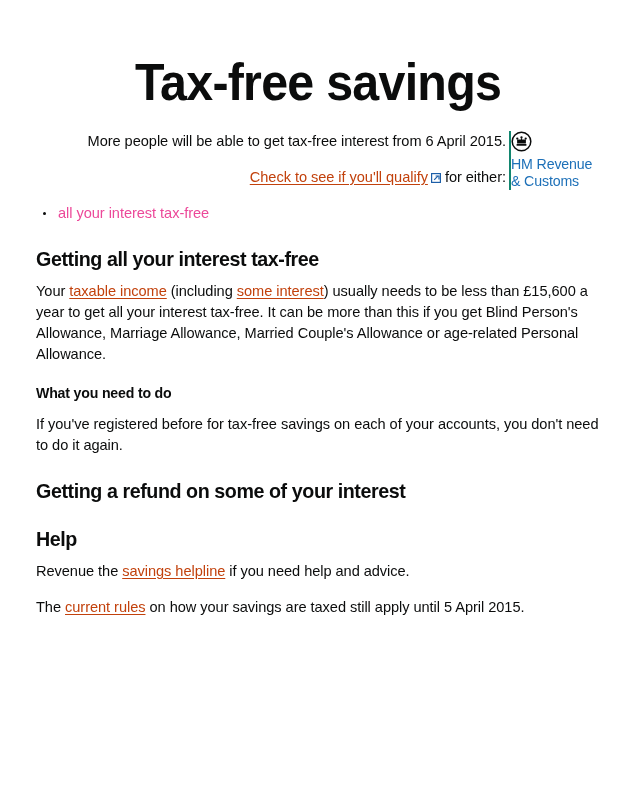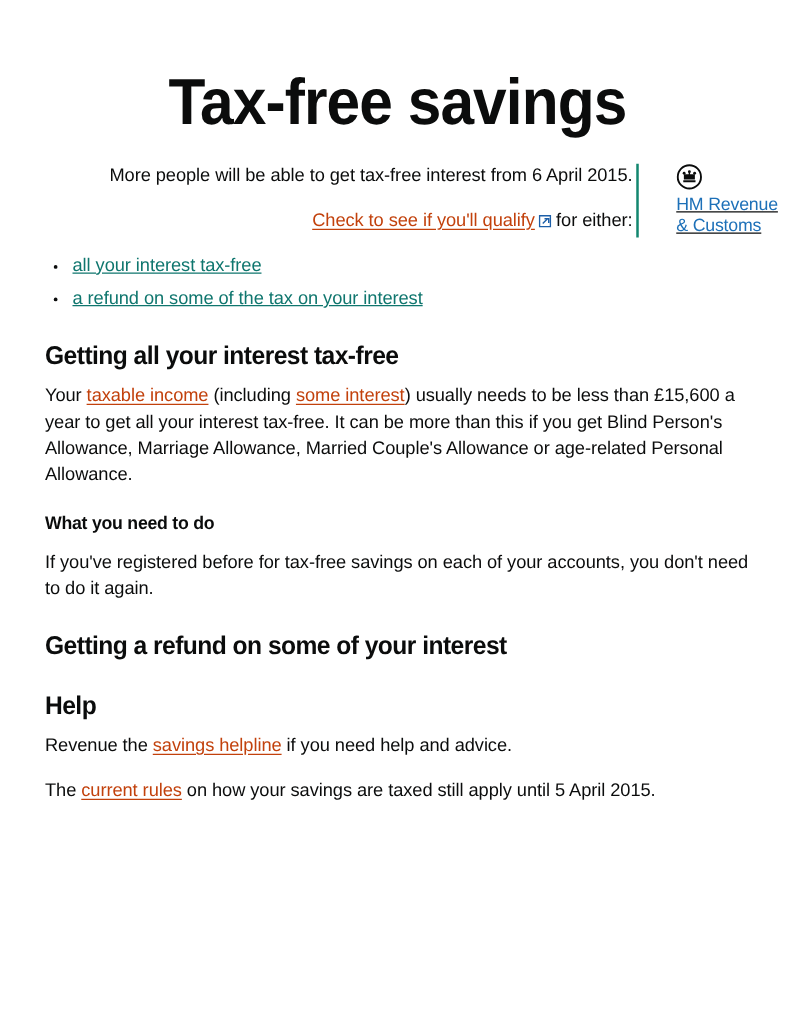--- a/index.html
+++ b/index.html
@@ -85,23 +85,22 @@
     list-style: none;
     padding: 0;
     margin: 0 0 15px 0;
   }
   ul.bullets li {
     position: relative;
     padding-left: 22px;
     font-size: 14.6px;
     line-height: 21px;
     margin-bottom: 5px;
-    color: #0f766e;
+    color: #ec4899;
     letter-spacing: -0.05px;
-    text-decoration: underline;
   }
   ul.bullets li::before {
     content: "";
     position: absolute;
     left: 7px;
     top: 9px;
     width: 3px;
     height: 3px;
     border-radius: 50%;
     background: #0b0c0c;
@@ -128,24 +127,23 @@
     transform: scaleX(0.97);
     transform-origin: left center;
   }
 
   
   .hmrc-logo {
     position: absolute;
     left: 509px;
     top: 131px;
     width: 118px;
-    padding-left: 30px;
+    padding-left: 0;
     border-left: 2px solid #12866f;
     box-sizing: border-box;
-    text-decoration: underline;
   }
   .hmrc-crown {
     width: 21px;
     height: 21px;
     margin-bottom: 4px;
   }
   .hmrc-crown svg { display: block; }
   .hmrc-name {
     font-size: 14.2px;
     line-height: 17px;
@@ -182,21 +180,20 @@
     <p class="para para-narrow">More people will be able to get tax-free interest from 6 April 2015.</p>
 
     <p class="para para-narrow"><a class="link" href="#">Check to see if you'll qualify</a><span class="ext-icon"><svg viewBox="0 0 10 10" width="10" height="10" aria-hidden="true">
             <rect x="0.6" y="0.6" width="8.8" height="8.8" fill="none" stroke="#1d5fa8" stroke-width="1.2"></rect>
             <path d="M3.2 6.8 L6.8 3.2" stroke="#1d5fa8" stroke-width="1.2"></path>
             <path d="M4.6 3.0 h3.4 v3.4" fill="none" stroke="#1d5fa8" stroke-width="1.2"></path>
           </svg></span><span> for either:</span></p>
 
     <ul class="bullets">
       <li>all your interest tax-free</li>
-      <li>a refund on some of the tax on your interest</li>
     </ul>
 
     <h2 class="section-heading">Getting all your interest tax-free</h2>
 
     <p class="para"><span>Your </span><a class="link" href="#">taxable income</a><span> (including </span><a class="link" href="#">some interest</a><span>) usually needs to be less than £15,600 a year to get all your interest tax-free. It can be more than this if you get Blind Person's Allowance, Marriage Allowance, Married Couple's Allowance or age-related Personal Allowance.</span></p>
 
     <h3 class="sub-heading">What you need to do</h3>
 
 
     <p class="para">If you've registered before for tax-free savings on each of your accounts, you don't need to do it again.</p>

